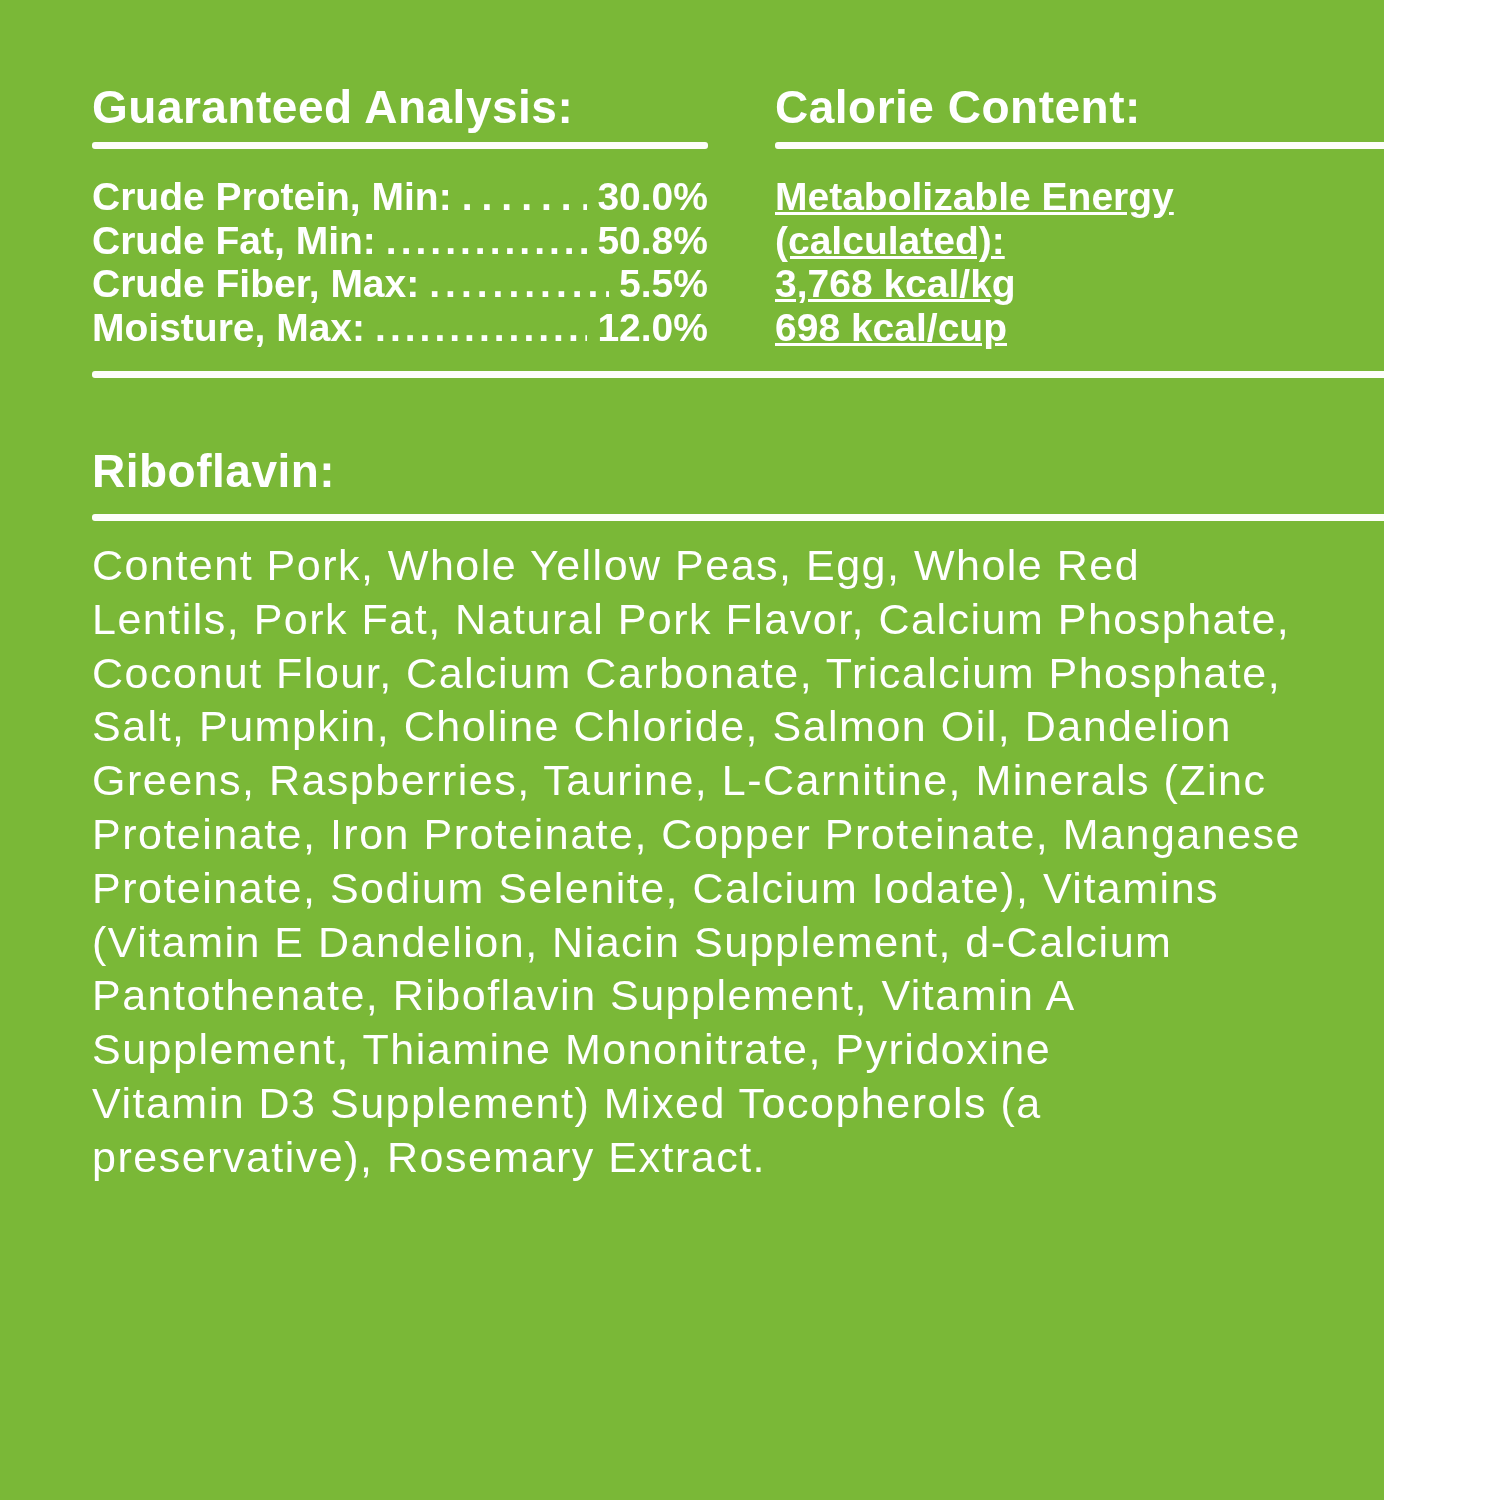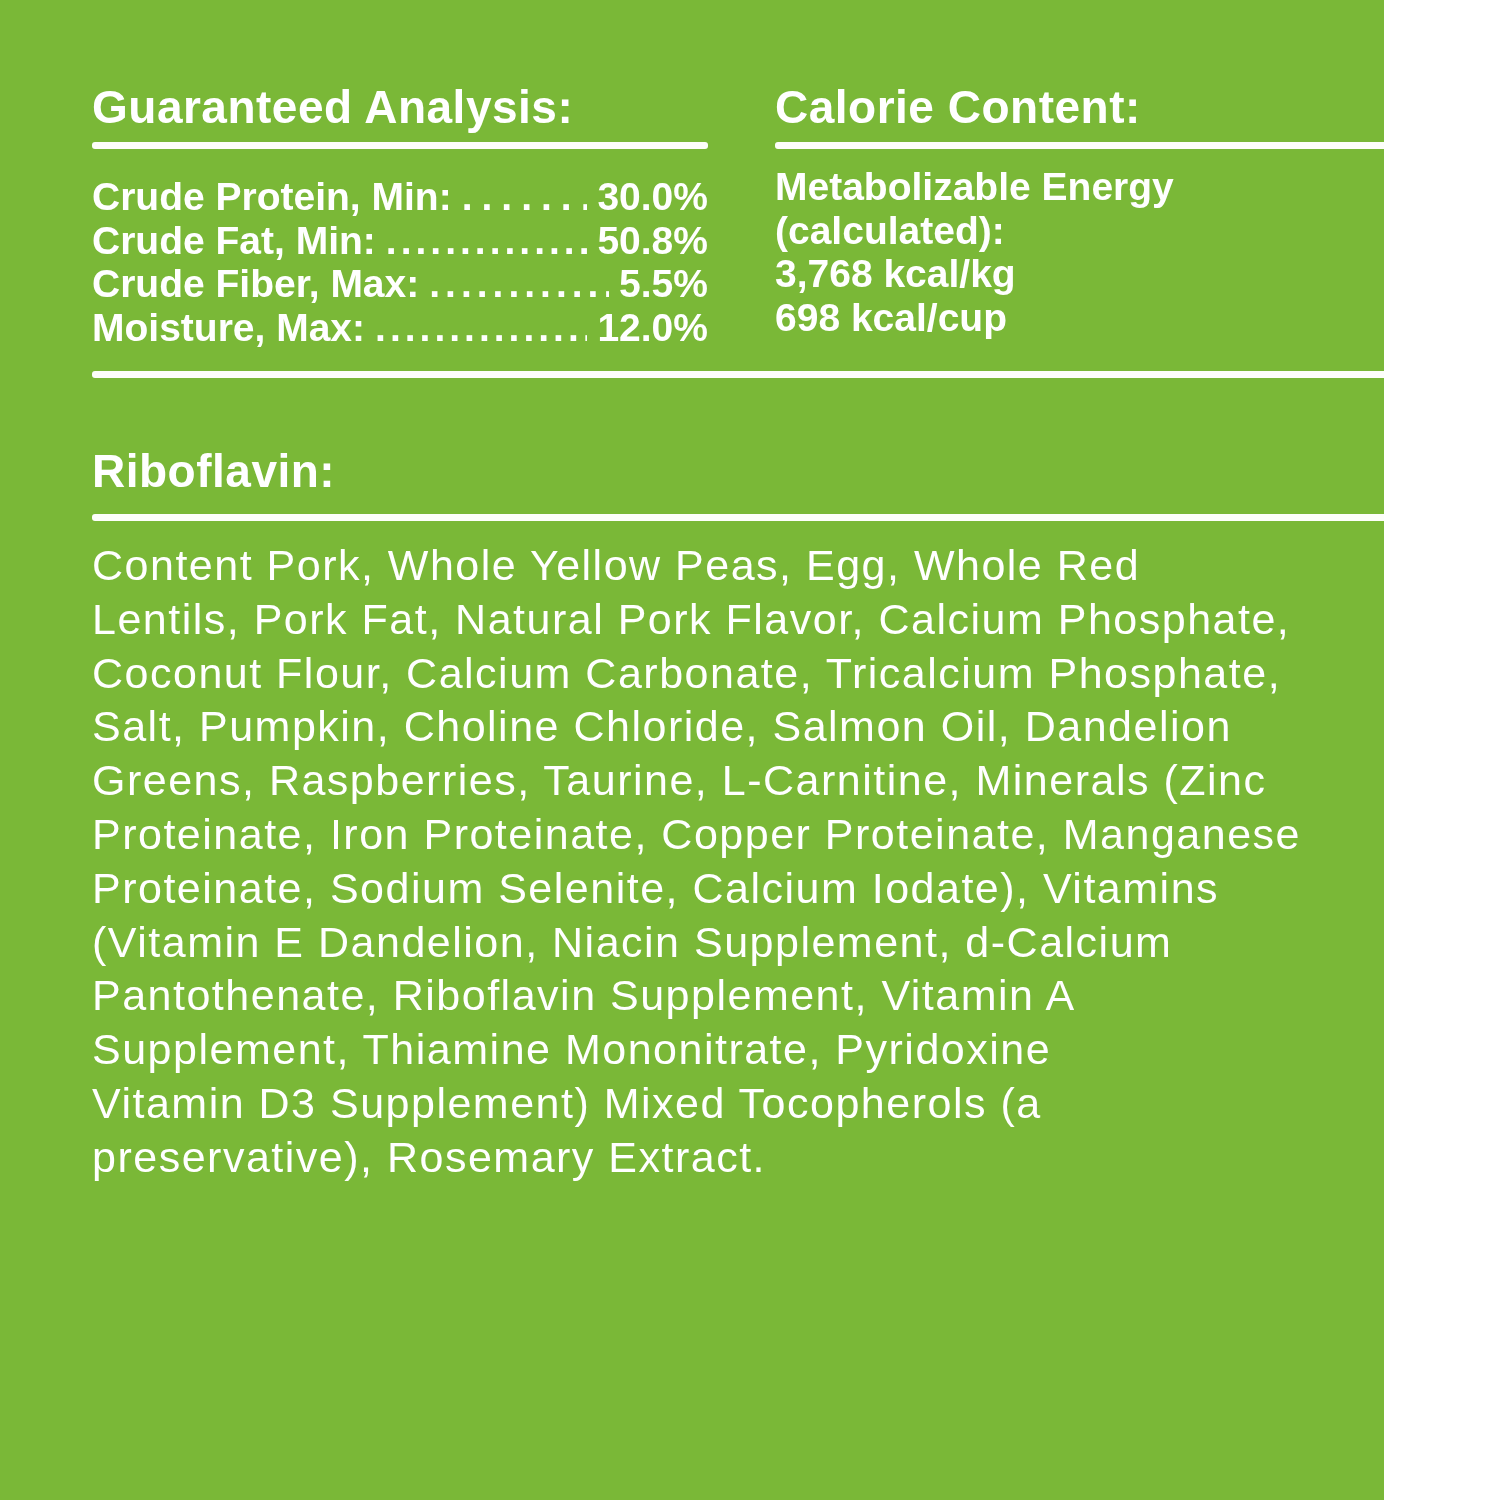--- a/index.html
+++ b/index.html
@@ -42,21 +42,21 @@
   .stat-leader {
     flex:1 1 auto;
     overflow:hidden;
     white-space:nowrap;
     margin:0 10px;
     letter-spacing:4px;
   }
   .stat-row:nth-child(1) .stat-leader { letter-spacing:9px; }
   .stat-row:nth-child(3) .stat-leader { letter-spacing:5px; }
   .stat-value { flex:0 0 auto; text-align:right; }
-  .cal-lines { margin-top:16px; }
+  .cal-lines { margin-top:26px;text-decoration:underline; }
   .cal-line {
     font-size:39px;
     font-weight:700;
     line-height:43.5px;
     white-space:nowrap;
   }
   
   .divider-full {
     position:absolute;
     left:92px; top:371px;

